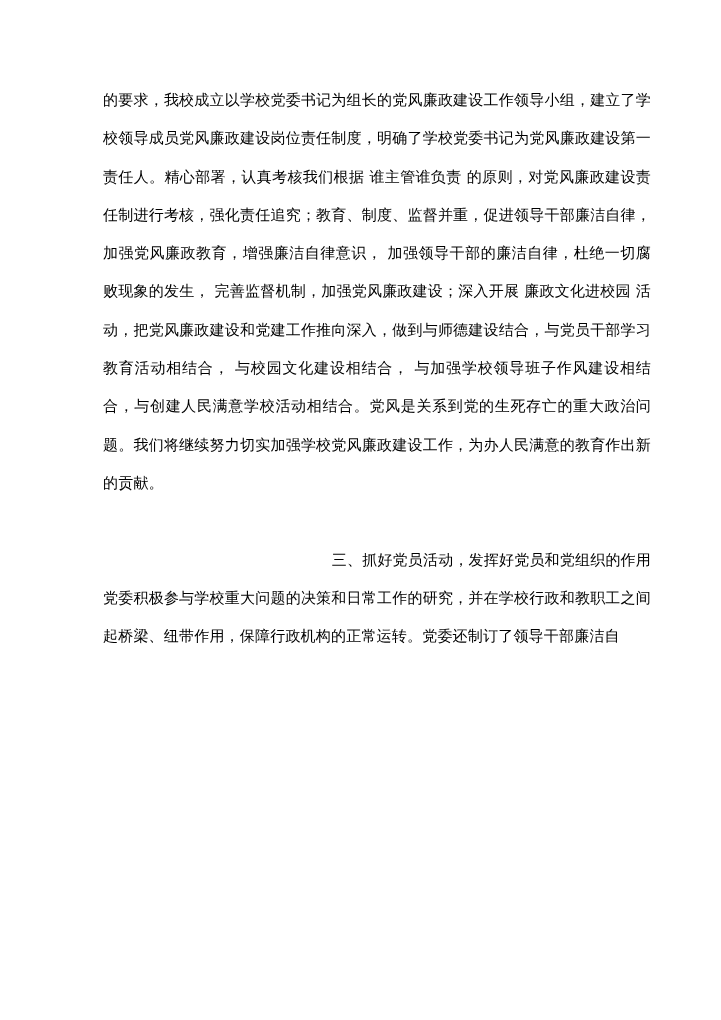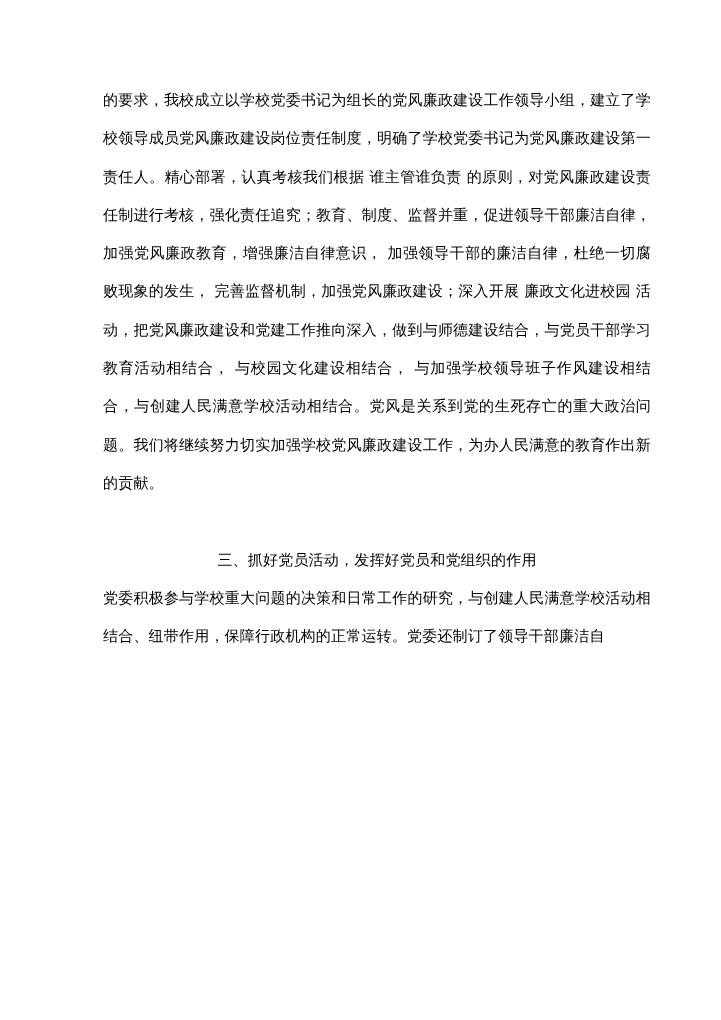--- a/index.html
+++ b/index.html
@@ -21,27 +21,27 @@
       font-size: 15px;
       line-height: 38.3px;
       color: #000000;
       text-align: justify;
       text-justify: inter-ideograph;
       letter-spacing: 0.2px;
       word-break: break-all;
     }
     .heading {
       margin-top: 38.3px; 
-      text-align: center;
+      text-align: right;
       font-weight: normal;
     }
   </style>
 </head>
 <body>
 
 <div class="page">
   <p class="body-para">的要求，我校成立以学校党委书记为组长的党风廉政建设工作领导小组，建立了学校领导成员党风廉政建设岗位责任制度，明确了学校党委书记为党风廉政建设第一责任人。精心部署，认真考核我们根据 谁主管谁负责 的原则，对党风廉政建设责任制进行考核，强化责任追究；教育、制度、监督并重，促进领导干部廉洁自律，加强党风廉政教育，增强廉洁自律意识， 加强领导干部的廉洁自律，杜绝一切腐败现象的发生， 完善监督机制，加强党风廉政建设；深入开展 廉政文化进校园 活动，把党风廉政建设和党建工作推向深入，做到与师德建设结合，与党员干部学习教育活动相结合， 与校园文化建设相结合， 与加强学校领导班子作风建设相结合，与创建人民满意学校活动相结合。党风是关系到党的生死存亡的重大政治问题。我们将继续努力切实加强学校党风廉政建设工作，为办人民满意的教育作出新的贡献。</p>
 
   <p class="heading">三、抓好党员活动，发挥好党员和党组织的作用</p>
 
 
-  <p class="body-para">党委积极参与学校重大问题的决策和日常工作的研究，与创建人民满意学校活动相结合、纽带作用，保障行政机构的正常运转。党委还制订了领导干部廉洁自</p>
+  <p class="body-para">党委积极参与学校重大问题的决策和日常工作的研究，并在学校行政和教职工之间起桥梁、纽带作用，保障行政机构的正常运转。党委还制订了领导干部廉洁自</p>
 </div>
 
 </body></html>

